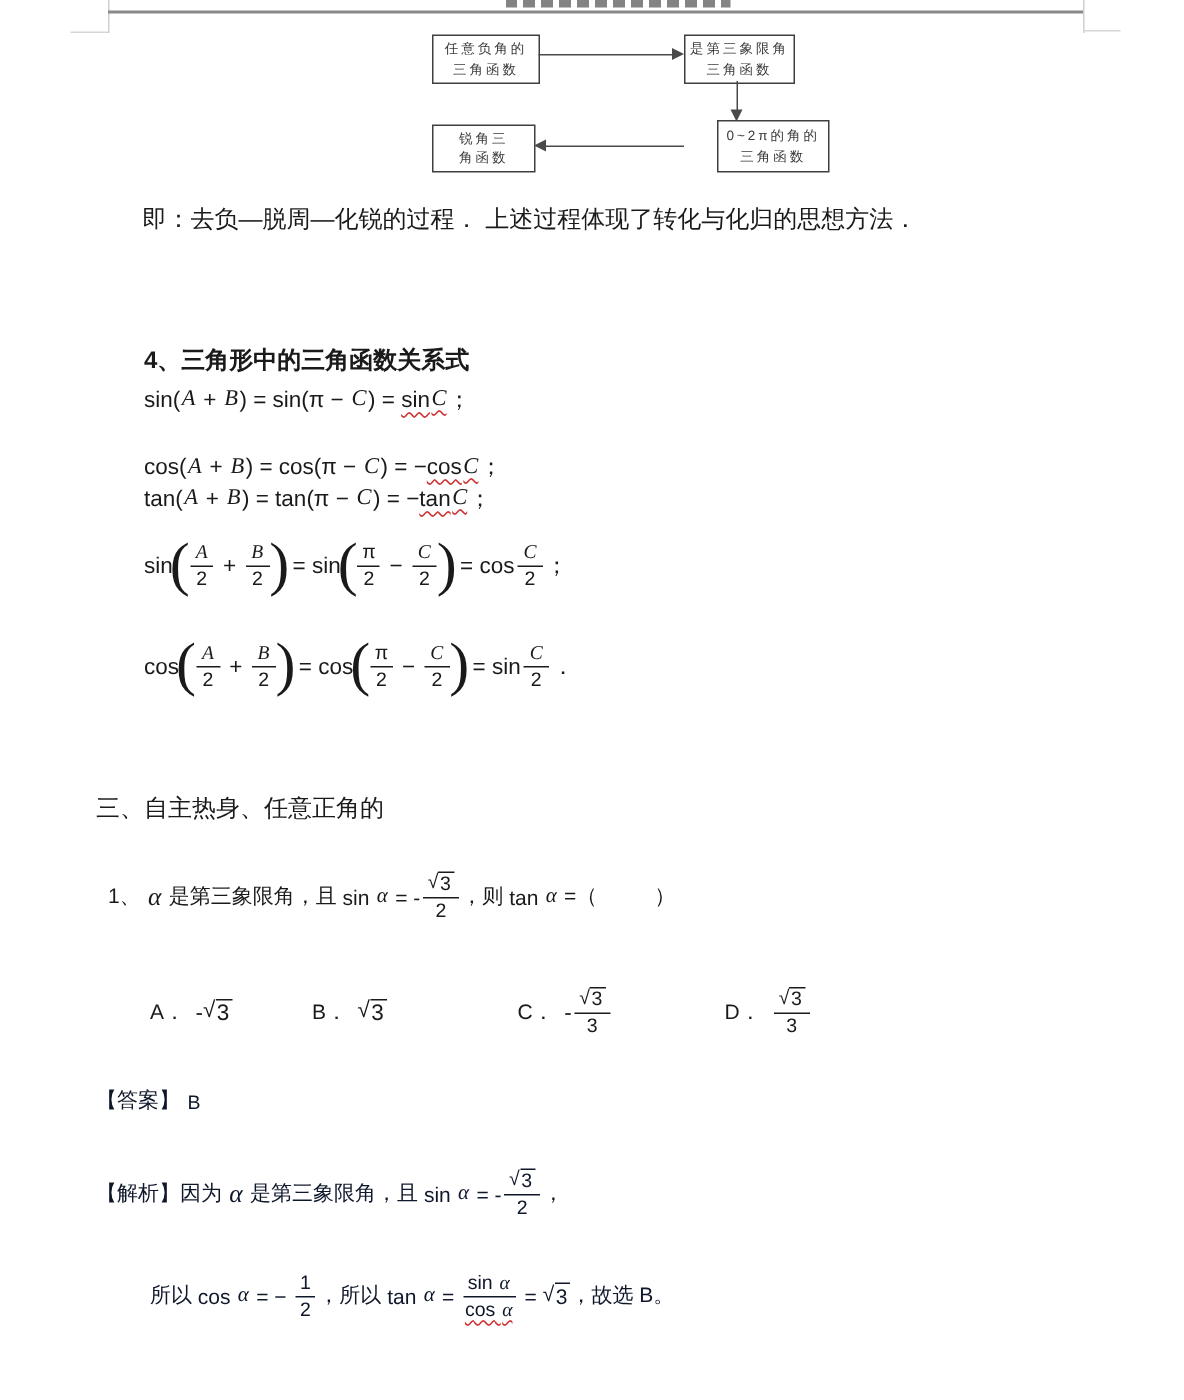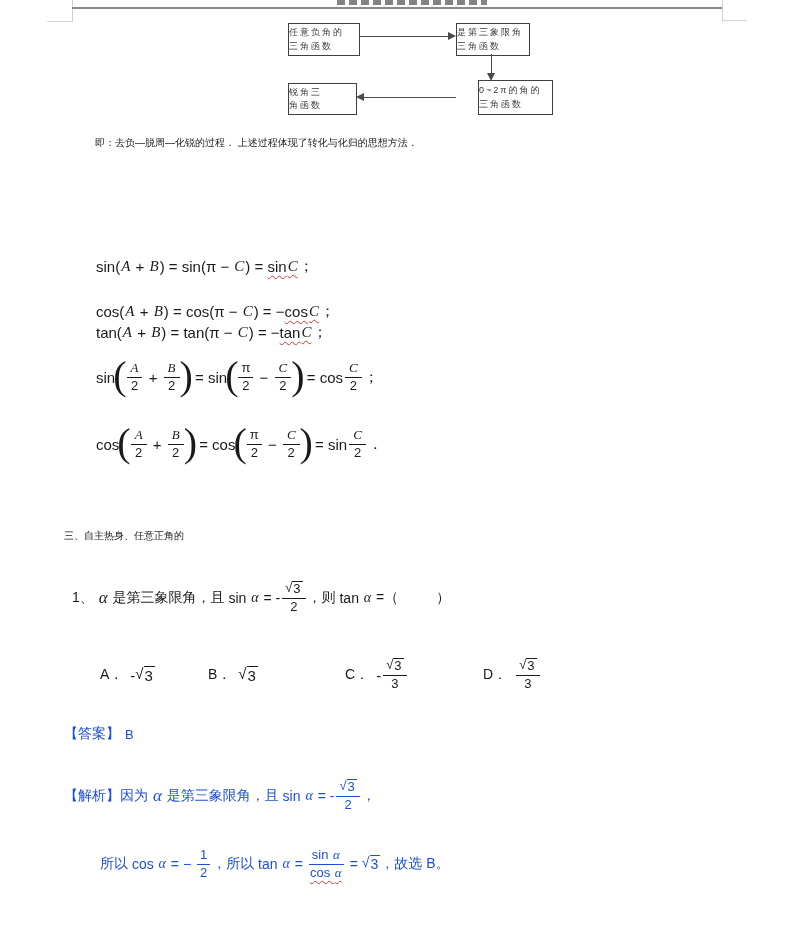--- a/index.html
+++ b/index.html
@@ -8,47 +8,47 @@
 
   
   .hdr-rule{position:absolute;left:72px;top:7px;width:650px;height:2px;background:#8a8a8a;}
   .vline{position:absolute;top:0;width:1px;height:22px;background:#cfcfcf;}
   .crop{position:absolute;height:1px;width:25px;background:#d6d6d6;}
   .hdr-clip{position:absolute;left:337px;top:0;width:150px;height:5px;opacity:.75;
             background:repeating-linear-gradient(90deg,#5a5a5a 0 8px,transparent 8px 12px);}
 
   
   .fbox{position:absolute;border:1px solid #3f3f3f;background:#fff;color:#3a3a3a;
-        display:flex;flex-direction:column;justify-content:center;align-items:flex-start;
+        display:flex;flex-direction:column;justify-content:center;align-items:center;
         font-size:9px;letter-spacing:2px;line-height:1.5;text-align:center;white-space:nowrap;}
   .aline{position:absolute;background:#4a4a4a;}
   .ah{position:absolute;width:0;height:0;}
   .ah-right{border-top:4px solid transparent;border-bottom:4px solid transparent;border-left:8px solid #4a4a4a;}
   .ah-left {border-top:4px solid transparent;border-bottom:4px solid transparent;border-right:8px solid #4a4a4a;}
   .ah-down {border-left:4px solid transparent;border-right:4px solid transparent;border-top:8px solid #4a4a4a;}
 
   
-  .txt{position:absolute;font-size:10px;white-space:nowrap;}
+  .txt{position:absolute;font-size:16px;white-space:nowrap;}
   .bold{font-weight:600;}
   .mathline{position:absolute;display:flex;align-items:center;font-size:15px;white-space:pre;}
   .mvar{font-family:"Liberation Serif",serif;font-style:italic;padding:0 1px;}
   .mtext{}
   .lg{font-size:17px;}
   .frac{display:inline-flex;flex-direction:column;align-items:center;vertical-align:middle;
         font-size:13px;margin:0 2px;line-height:1.15;}
   .frac .num{border-bottom:1px solid currentColor;padding:0 3px 1px;display:inline-flex;align-items:flex-end;}
   .frac .den{padding-top:1px;display:inline-flex;}
   .sqrt{display:inline-flex;align-items:flex-start;}
   .sqrt .rad{line-height:1;}
   .sqrt .bar{border-top:1px solid currentColor;padding:0 2px 0 1px;line-height:1.15;}
   .bigparen{font-family:"Liberation Serif",serif;font-size:40px;font-weight:300;line-height:.9;
             margin:0 -2px;transform:translateY(-1px);}
   .squiggle{text-decoration-line:underline;text-decoration-style:wavy;
             text-decoration-color:#d03333;text-decoration-thickness:1px;text-underline-offset:3px;}
-  .red{color:#1d4ed8;text-align:center;}
+  .red{color:#0f172a;text-align:center;}
   .msp{display:inline-block;}
   .choice{position:absolute;top:650px;height:50px;display:flex;align-items:center;gap:7px;font-size:14px;}
   .ansline{position:absolute;display:flex;align-items:center;gap:5px;font-size:14px;}
 </style>
 </head>
 <body>
 
 <div class="page">
 
   <div class="vline" style="left:72px"></div>
@@ -76,20 +76,21 @@
   </div>
   <div class="aline" style="left:359px;top:36px;width:90px;height:1px"></div>
   <div class="ah ah-right" style="left:448px;top:32px"></div>
   <div class="aline" style="left:491px;top:54px;width:1px;height:21px"></div>
   <div class="ah ah-down" style="left:487px;top:73px"></div>
   <div class="aline" style="left:364px;top:97px;width:92px;height:1px"></div>
   <div class="ah ah-left" style="left:356px;top:93px"></div>
 
   <div class="txt" style="left:95px;top:136px">即：去负—脱周—化锐的过程． 上述过程体现了转化与化归的思想方法．</div>
 
+  <div class="txt bold" style="left:96px;top:230px">4、三角形中的三角函数关系式</div>
 
   <div class="mathline" style="left:96px;top:257px"><span class="mtext">sin(</span><span class="mvar">A</span><span class="mtext"> + </span><span class="mvar">B</span><span class="mtext">) = sin(π − </span><span class="mvar">C</span><span class="mtext">) = </span><span class="mtext squiggle">sin</span><span class="mvar squiggle">C</span><span class="mtext">；</span></div>
   <div class="mathline" style="left:96px;top:302px"><span class="mtext">cos(</span><span class="mvar">A</span><span class="mtext"> + </span><span class="mvar">B</span><span class="mtext">) = cos(π − </span><span class="mvar">C</span><span class="mtext">) = −</span><span class="mtext squiggle">cos</span><span class="mvar squiggle">C</span><span class="mtext">；</span></div>
   <div class="mathline" style="left:96px;top:323px"><span class="mtext">tan(</span><span class="mvar">A</span><span class="mtext"> + </span><span class="mvar">B</span><span class="mtext">) = tan(π − </span><span class="mvar">C</span><span class="mtext">) = −</span><span class="mtext squiggle">tan</span><span class="mvar squiggle">C</span><span class="mtext">；</span></div>
 
   <div class="mathline" style="left:96px;top:352px;height:50px"><span class="mtext">sin</span><span class="bigparen">(</span><span class="frac"><span class="num"><span class="mvar">A</span></span><span class="den"><span class="mtext">2</span></span></span><span class="mtext"> + </span><span class="frac"><span class="num"><span class="mvar">B</span></span><span class="den"><span class="mtext">2</span></span></span><span class="bigparen">)</span><span class="mtext"> = sin</span><span class="bigparen">(</span><span class="frac"><span class="num"><span class="mtext">π</span></span><span class="den"><span class="mtext">2</span></span></span><span class="mtext"> − </span><span class="frac"><span class="num"><span class="mvar">C</span></span><span class="den"><span class="mtext">2</span></span></span><span class="bigparen">)</span><span class="mtext"> = cos</span><span class="frac"><span class="num"><span class="mvar">C</span></span><span class="den"><span class="mtext">2</span></span></span><span class="mtext">；</span></div>
   <div class="mathline" style="left:96px;top:418px;height:52px"><span class="mtext">cos</span><span class="bigparen">(</span><span class="frac"><span class="num"><span class="mvar">A</span></span><span class="den"><span class="mtext">2</span></span></span><span class="mtext"> + </span><span class="frac"><span class="num"><span class="mvar">B</span></span><span class="den"><span class="mtext">2</span></span></span><span class="bigparen">)</span><span class="mtext"> = cos</span><span class="bigparen">(</span><span class="frac"><span class="num"><span class="mtext">π</span></span><span class="den"><span class="mtext">2</span></span></span><span class="mtext"> − </span><span class="frac"><span class="num"><span class="mvar">C</span></span><span class="den"><span class="mtext">2</span></span></span><span class="bigparen">)</span><span class="mtext"> = sin</span><span class="frac"><span class="num"><span class="mvar">C</span></span><span class="den"><span class="mtext">2</span></span></span><span class="mtext">．</span></div>
 
   <div class="txt" style="left:64px;top:529px">三、自主热身、任意正角的</div>
 

